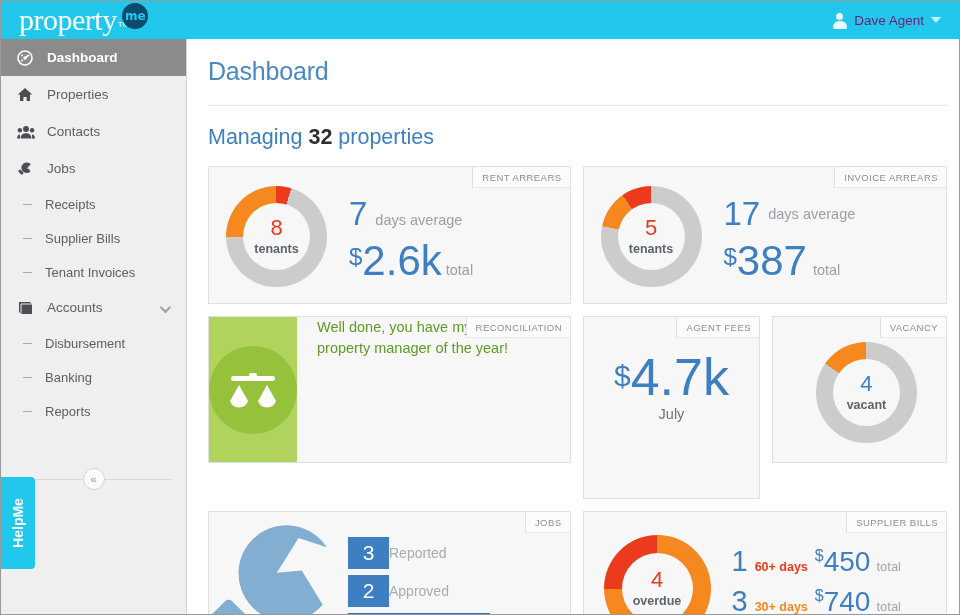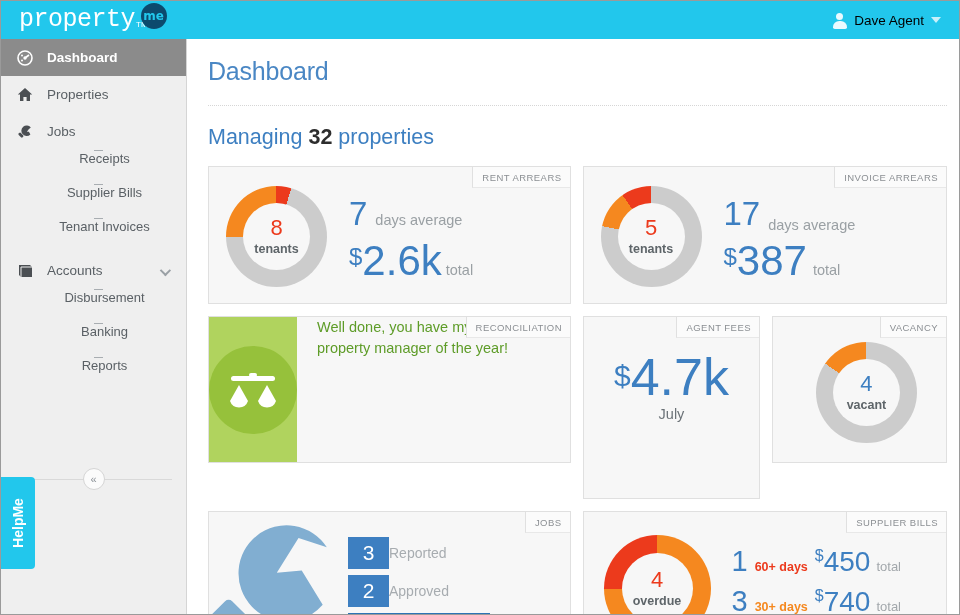--- a/index.html
+++ b/index.html
@@ -24,22 +24,22 @@
     background: #22c7ec;
     display: flex; align-items: center;
     justify-content: space-between;
   }
   .logo-wrap {
     display: flex; align-items: flex-start;
     padding-left: 18px;
     height: 38px;
   }
   .logo-text {
-    font-family: Liberation Mono, monospace;
-    font-size: 25px;
+    font-family: Liberation Serif, serif;
+    font-size: 30px;
     color: #ffffff;
     letter-spacing: -0.5px;
     line-height: 38px;
     font-weight: 400;
   }
   .logo-tm {
     font-size: 8px; color: #ffffff;
     align-self: flex-end; padding-bottom: 10px;
     margin-left: 1px;
   }
@@ -49,21 +49,21 @@
     color: #22c7ec;
     font-size: 12px; font-weight: 700;
     display: flex; align-items: center; justify-content: center;
     margin-left: -7px; margin-top: 2px;
     font-family: "DejaVu Sans", sans-serif;
   }
   .user-menu {
     display: flex; align-items: center; gap: 7px;
     padding-right: 20px; cursor: pointer;
   }
-  .user-name { color: #000000; font-size: 13.5px; }
+  .user-name { color: #701a75; font-size: 13.5px; }
   .user-avatar {
     width: 15px; height: 15px;
     position: relative;
   }
   .user-avatar::before {
     content:""; position:absolute; left:4px; top:0;
     width:7px;height:7px;border-radius:50%;background:#eafaff;
   }
   .user-avatar::after {
     content:""; position:absolute; left:0.5px; top:8px;
@@ -100,21 +100,21 @@
     position: absolute; right: 18px; top: 50%;
     margin-top: -3px;
     width: 8px; height: 8px;
     border-right: 2px solid #9aa0a5;
     border-bottom: 2px solid #9aa0a5;
     transform: rotate(45deg) translateY(-2px);
   }
   .nav-sub {
     display: flex; align-items: center;
     height: 34px; padding-left: 22px;
-    color: #5a6065; font-size: 13px; cursor: pointer; flex-direction: column;
+    color: #5a6065; font-size: 13px; cursor: pointer;
   }
   .nav-sub .dash {
     display:inline-block; width: 9px; height:1px;
     background:#a8adb1; margin-right: 13px;
   }
   .collapse-row {
     position: absolute; left: 14px; right: 14px; top: 428px;
     height: 24px;
     display: flex; align-items: center; justify-content: center;
   }
@@ -269,20 +269,33 @@
 
     <div class="nav-item">
       <span class="nav-ico">
         <svg width="16" height="15" viewBox="0 0 16 15">
             <path d="M8 1 L15.2 7.4 L13 7.4 L13 14 L9.6 14 L9.6 10 L6.4 10 L6.4 14 L3 14 L3 7.4 L0.8 7.4 Z" fill="currentColor"></path>
           </svg>
       </span>
       <span>Properties</span>
     </div>
 
+    <div class="nav-item">
+      <span class="nav-ico">
+        <svg width="18" height="14" viewBox="0 0 18 14">
+            <circle cx="9" cy="4" r="3" fill="currentColor"></circle>
+            <path d="M3.6 13.5 C3.6 10.2 5.9 8.3 9 8.3 C12.1 8.3 14.4 10.2 14.4 13.5 Z" fill="currentColor"></path>
+            <circle cx="2.9" cy="5.3" r="2.2" fill="currentColor"></circle>
+            <path d="M0 13.5 C0 11 1.1 9.6 3 9.4 L3 13.5 Z" fill="currentColor"></path>
+            <circle cx="15.1" cy="5.3" r="2.2" fill="currentColor"></circle>
+            <path d="M18 13.5 C18 11 16.9 9.6 15 9.4 L15 13.5 Z" fill="currentColor"></path>
+          </svg>
+      </span>
+      <span>Contacts</span>
+    </div>
 
     <div class="nav-item">
       <span class="nav-ico">
         <svg width="16" height="16" viewBox="0 0 16 16">
             <path d="M11.3 0.6 A5.3 5.3 0 1 0 15 6.6 L12.2 5.2 L10.6 6.4 L10.6 3.2 Z" fill="currentColor" transform="rotate(35 8 6)"></path>
             <rect x="1.2" y="9.6" width="5.6" height="3" rx="1.2" fill="currentColor" transform="rotate(45 4 11)"></rect>
           </svg>
       </span>
       <span>Jobs</span>
     </div>
@@ -371,21 +384,21 @@
 
         <div class="card" style="width:367px;height:138px">
           <div class="card-badge">INVOICE ARREARS</div>
           <div class="donut" style="position:absolute;left:17px;top:19px;width:101px;height:101px;border-radius:50%;background:conic-gradient(#ccc 0deg 282deg, #f5881f 282deg 325deg, #ec3a1c 325deg 360deg);">
             <div class="donut-hole" style="left:17px;top:17px;width:67px;height:67px;">
               <span class="donut-num" style="color:#ec3a1c">5</span>
               <span class="donut-lbl">tenants</span>
             </div>
           </div>
           <div style="position:absolute;left:140px;top:28px;">
-            <div style="display:flex;align-items:flex-end;">
+            <div style="display:flex;align-items:center;">
               <span class="stat-big" style="font-size:33px">17</span>
               <span class="stat-small" style="margin-left:8px">days average</span>
             </div>
             <div style="display:flex;align-items:baseline;margin-top:4px;">
               <span class="stat-big" style="font-size:24px;align-self:flex-start;margin-top:6px">$</span>
               <span class="stat-big" style="font-size:42px">387</span>
               <span class="stat-small" style="margin-left:6px">total</span>
             </div>
           </div>
         </div>

